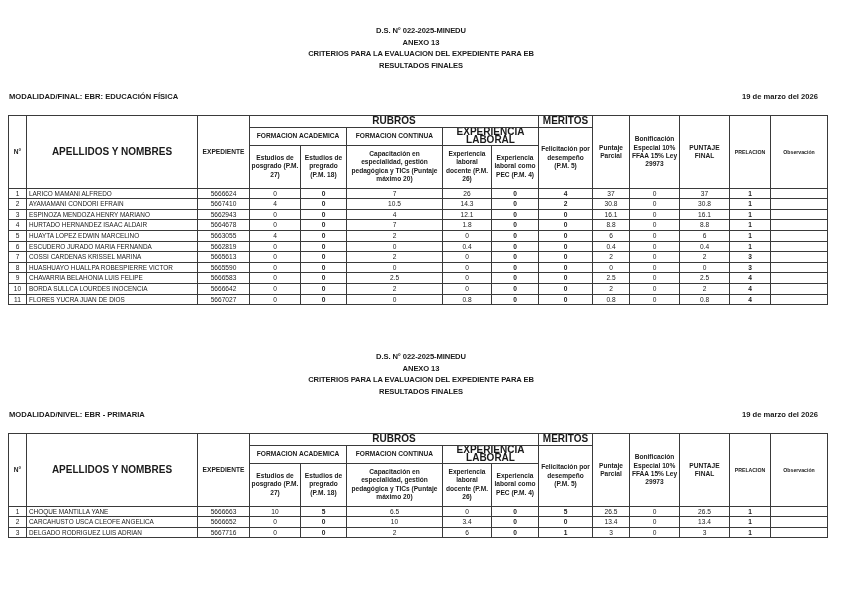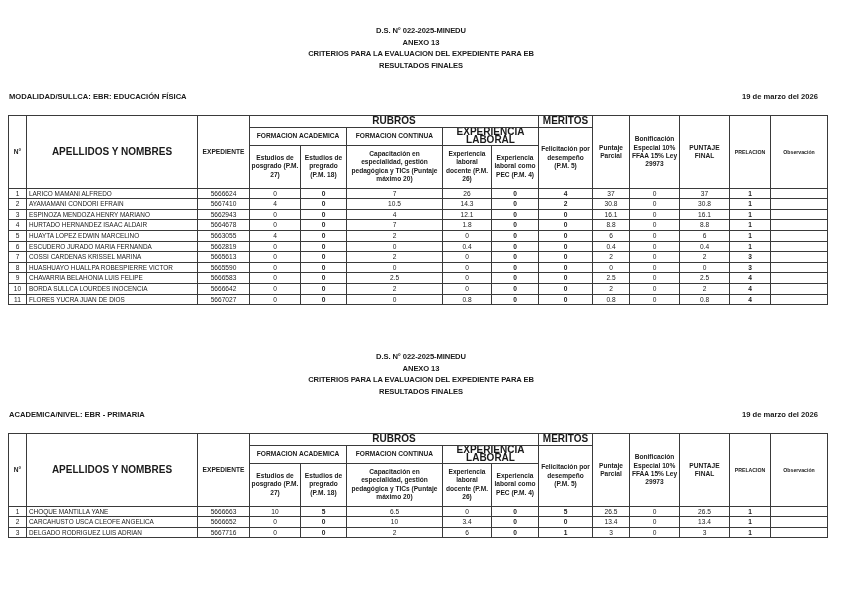--- a/index.html
+++ b/index.html
@@ -26,21 +26,21 @@
 </head>
 <body>
 
 <div class="section" style="top:25px;">
   <div class="hdr">D.S. N° 022-2025-MINEDU</div>
   <div class="hdr">ANEXO 13</div>
   <div class="hdr">CRITERIOS PARA LA EVALUACION DEL EXPEDIENTE PARA EB</div>
   <div class="hdr">RESULTADOS FINALES</div>
 </div>
 <div class="meta-row" style="top:92px;">
-  <span class="modalidad">MODALIDAD/SULLCA: EBR: EDUCACIÓN FÍSICA</span>
+  <span class="modalidad">MODALIDAD/FINAL: EBR: EDUCACIÓN FÍSICA</span>
   <span class="fecha">19 de marzo del 2026</span>
 </div>
 
 <table class="outer" id="t0" style="top:115px;">
   <colgroup>
     <col style="width:18px">
       <col style="width:171px">
       <col style="width:52px">
       <col style="width:51px">
       <col style="width:46px">
@@ -261,21 +261,21 @@
     </tbody>
 </table>
 
 <div class="section" style="top:351px;">
   <div class="hdr">D.S. N° 022-2025-MINEDU</div>
   <div class="hdr">ANEXO 13</div>
   <div class="hdr">CRITERIOS PARA LA EVALUACION DEL EXPEDIENTE PARA EB</div>
   <div class="hdr">RESULTADOS FINALES</div>
 </div>
 <div class="meta-row" style="top:410px;">
-  <span class="modalidad">ACADEMICA/NIVEL: EBR - PRIMARIA</span>
+  <span class="modalidad">MODALIDAD/NIVEL: EBR - PRIMARIA</span>
   <span class="fecha">19 de marzo del 2026</span>
 </div>
 
 <table class="outer" id="t1" style="top:433px;">
   <colgroup>
     <col style="width:18px">
       <col style="width:171px">
       <col style="width:52px">
       <col style="width:51px">
       <col style="width:46px">

